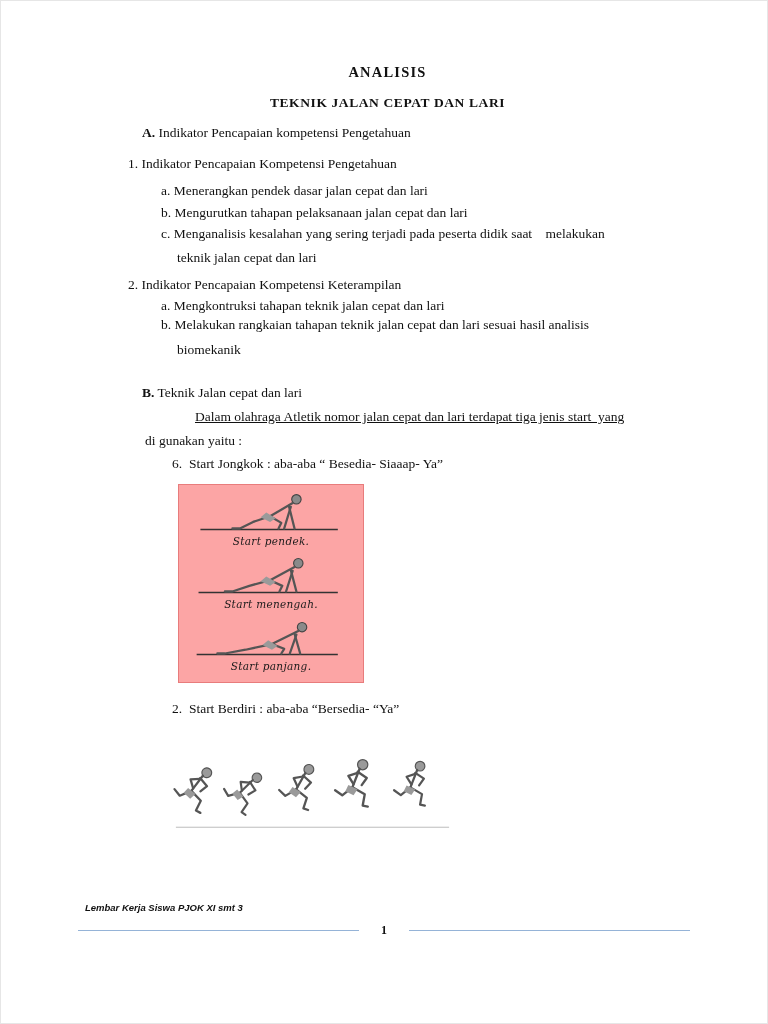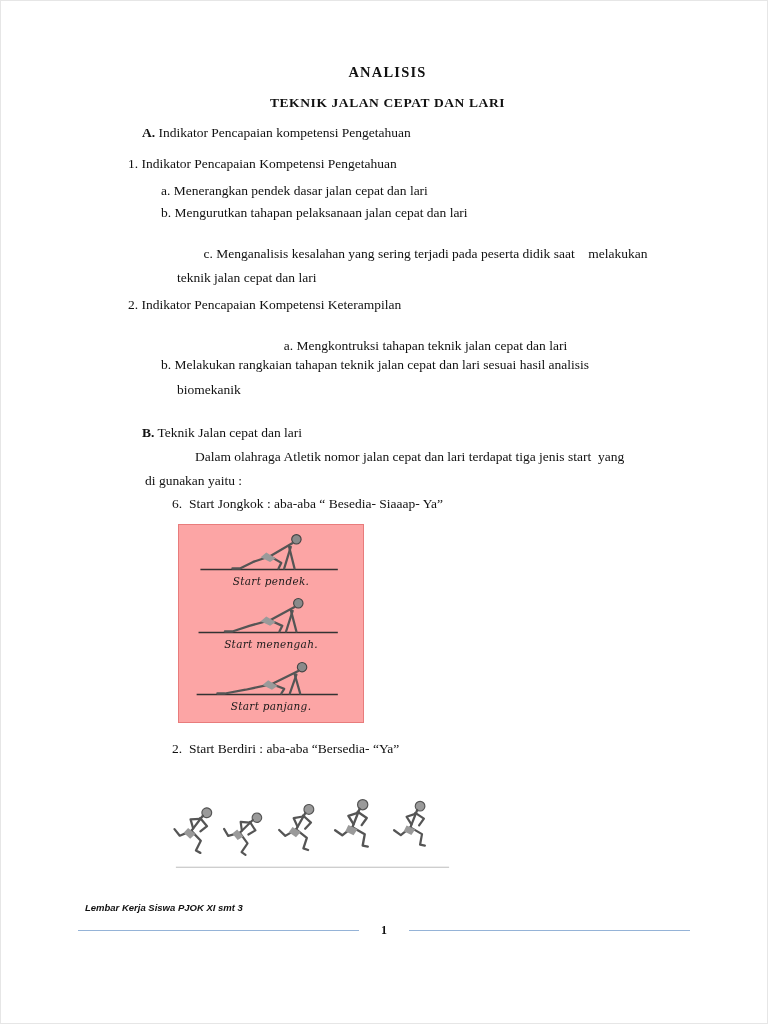--- a/index.html
+++ b/index.html
@@ -18,24 +18,24 @@
   .pre { white-space:pre-wrap; }
   .title { text-align:center; font-weight:bold; font-size:14.5px; letter-spacing:1.2px; margin:0; }
   .subtitle { text-align:center; font-weight:bold; font-size:13.5px; letter-spacing:0.6px; margin:14px 0 0; }
   .sec-head  { margin:14px 0 0 57px; }
   .sec-head b { font-weight:bold; }
   .num-head  { margin:14px 0 0 43px; }
   .num-head2 { margin:10px 0 0 43px; }
   .sub-item  { margin:10px 0 0 76px; }
   .sub-item.tight { margin-top:5px; }
   .sub-item.tight2 { margin-top:2px; }
-  .sub-item.gap6 { margin-top:24px;text-align:center; }
+  .sub-item.gap6 { margin-top:4px; }
   .cont-line { margin:8px 0 0 92px; }
   .secB { margin-top:26px; }
-  .para1 { margin:7px 0 0 110px; }
+  .para1 { margin:7px 0 0 110px;text-decoration:underline; }
   .para2 { margin:7px 0 0 60px; }
   .start-line { margin:7px 0 0 87px; }
   .start-line2 { margin:18px 0 0 87px; }
 
   .fig1 {
     margin:11px 0 0 93px;
     width:172px;
     border:1px solid #e87c7c;
     background:#fca5a5;
     padding:5px 6px 4px;

